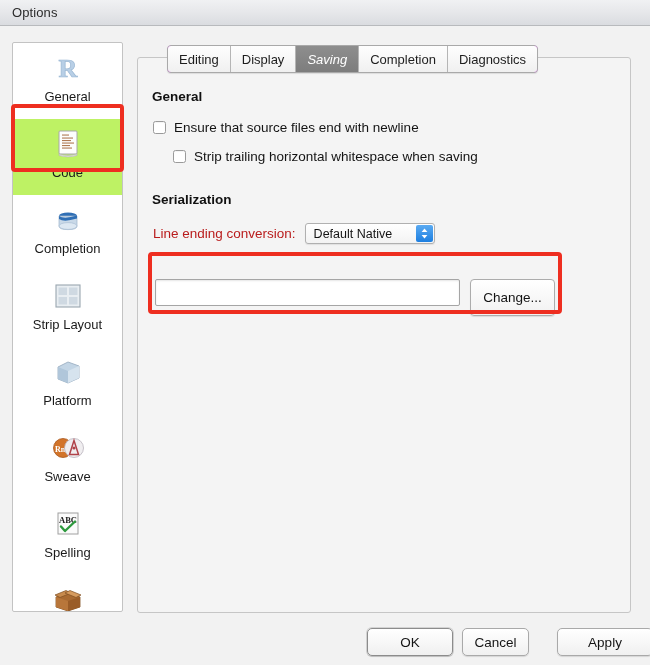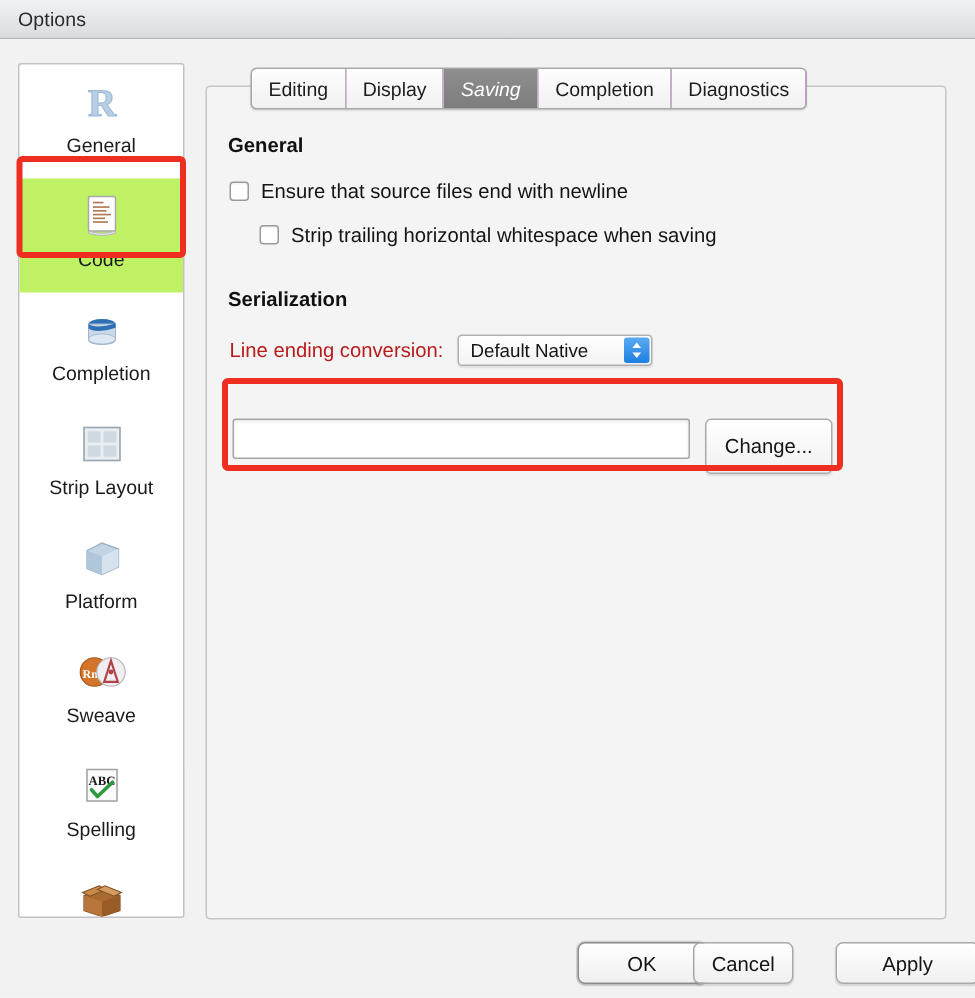--- a/index.html
+++ b/index.html
@@ -272,21 +272,21 @@
     border: 1px solid #a9a9a9;
     border-radius: 5px;
     box-sizing: border-box;
     font-family: "Liberation Sans", sans-serif;
     font-size: 13.5px;
     color: #141414;
     box-shadow: 0 1px 1px rgba(0,0,0,0.12);
     cursor: default;
     padding: 0;
   }
-  #btn-ok     { left: 385px; width: 86px; border-color: #8c8c8c; box-shadow: 0 0 0 1px rgba(140,140,140,0.30), 0 1px 1px rgba(0,0,0,0.12); text-align: center; }
+  #btn-ok     { left: 367px; width: 86px; border-color: #8c8c8c; box-shadow: 0 0 0 1px rgba(140,140,140,0.30), 0 1px 1px rgba(0,0,0,0.12); text-align: center; }
   #btn-cancel { left: 462px; width: 67px; }
   #btn-apply  { left: 557px; width: 96px; }
 
   
   #watermark {
     position: absolute;
     left: 495px; top: 600px;
     width: 150px;
     height: 26px;
     font-size: 17px;

